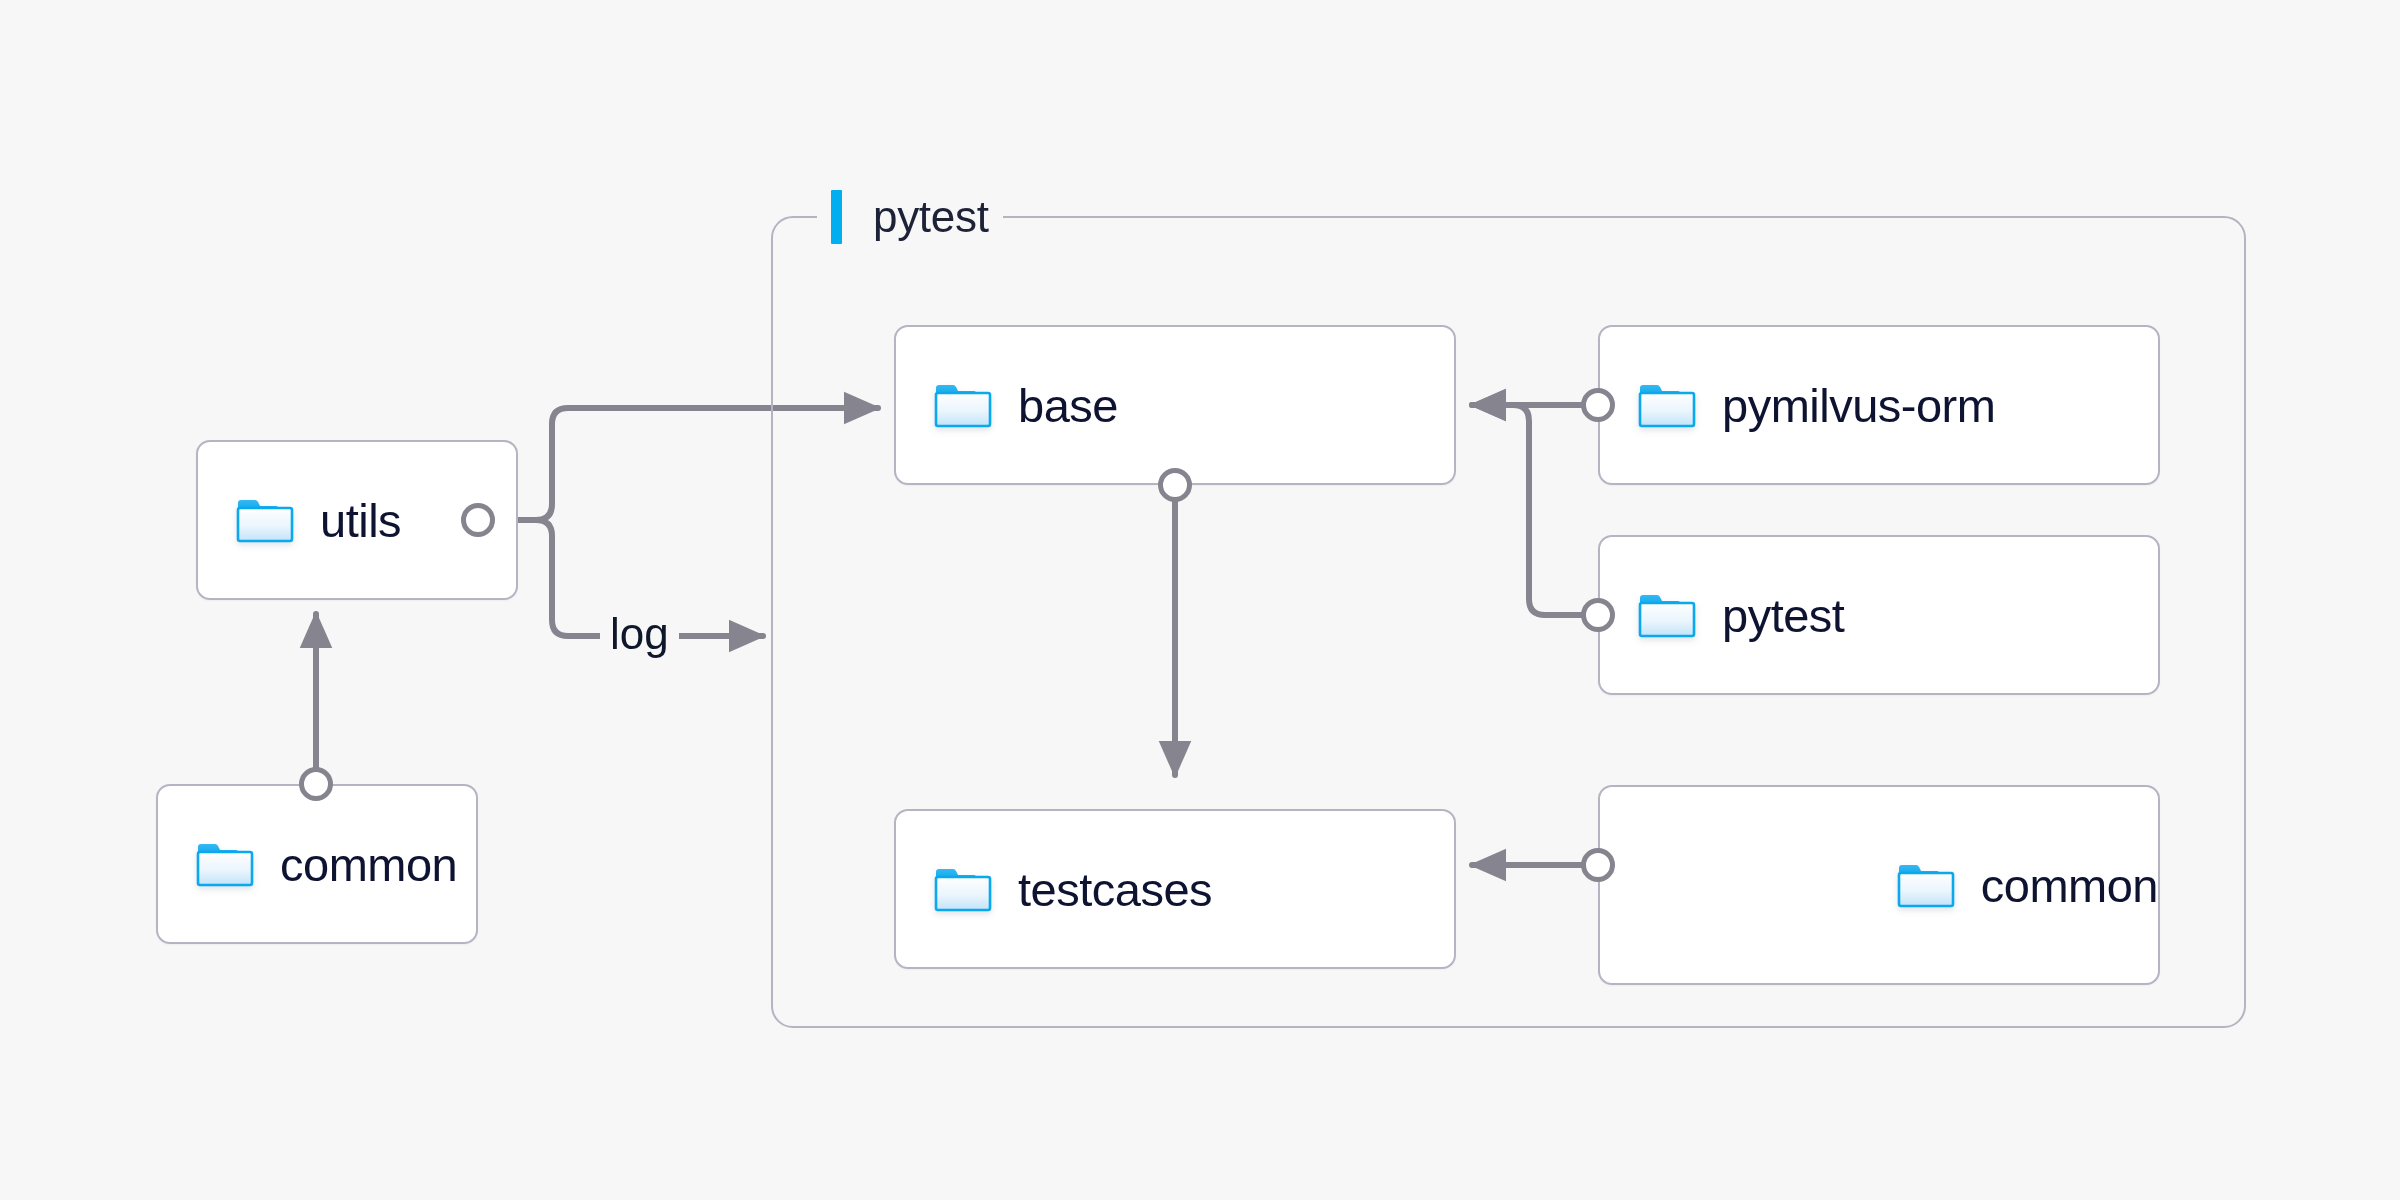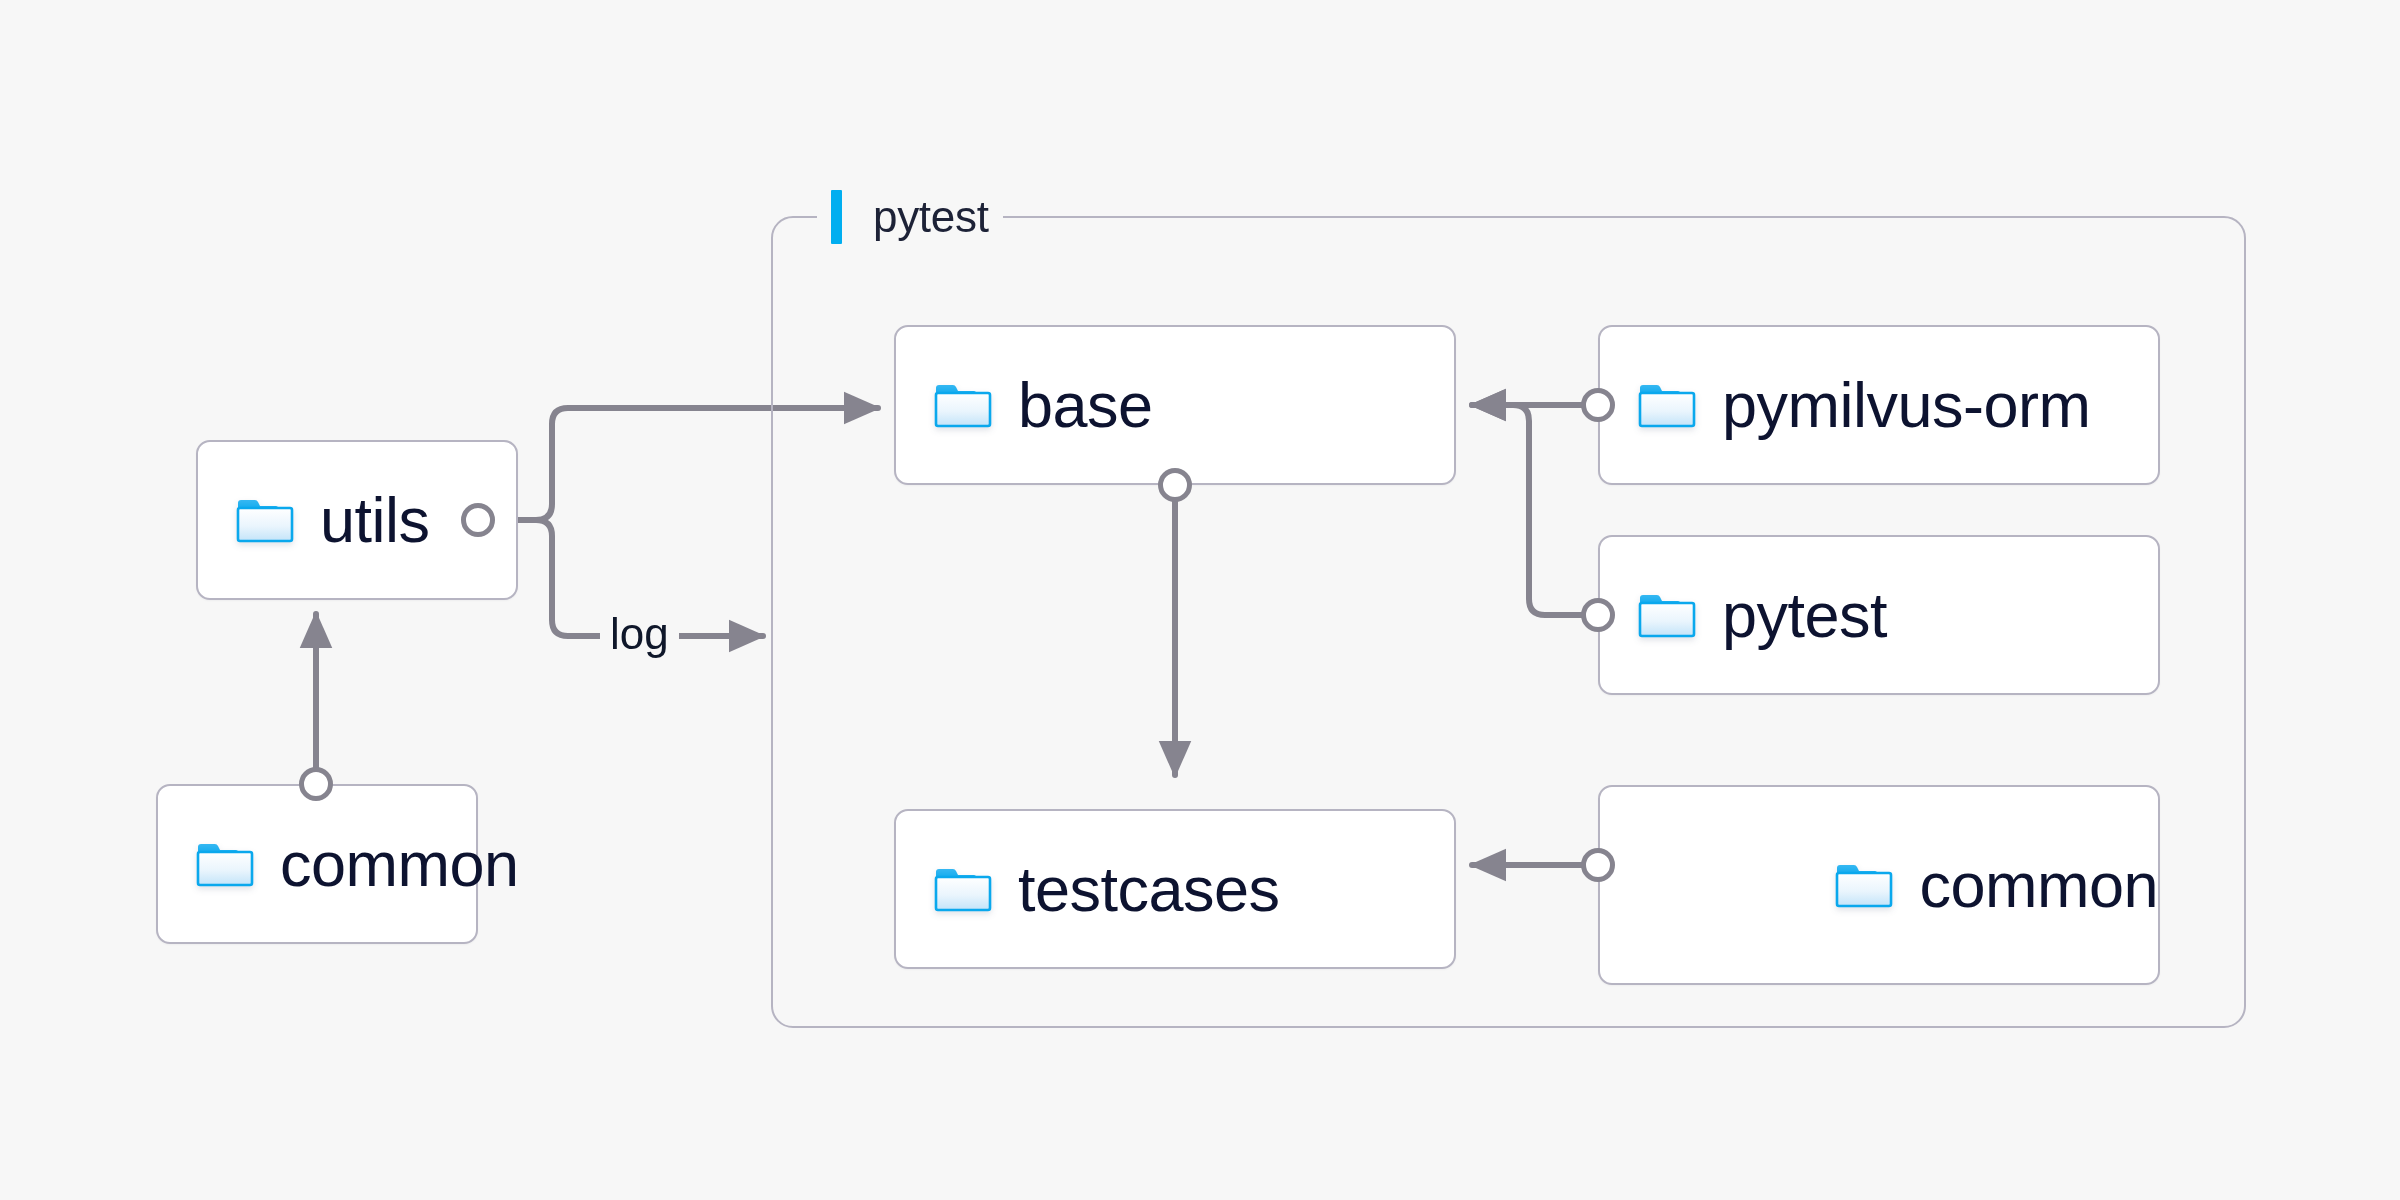--- a/index.html
+++ b/index.html
@@ -46,21 +46,21 @@
   }
   .folder-icon {
     width: 58px;
     height: 46px;
     flex: 0 0 auto;
     display: block;
     filter: drop-shadow(0 3px 3px rgba(20,40,80,0.13));
   }
   .node-label {
     font-family: "Liberation Sans", sans-serif;
-    font-size: 63px;
+    font-size: 47px;
     font-weight: 500;
     color: #0d1330;
     letter-spacing: -0.5px;
     white-space: nowrap;
     line-height: 1;
   }
   .group-box {
     position: absolute;
     border: 2px solid #b6b4c2;
     border-radius: 22px;

